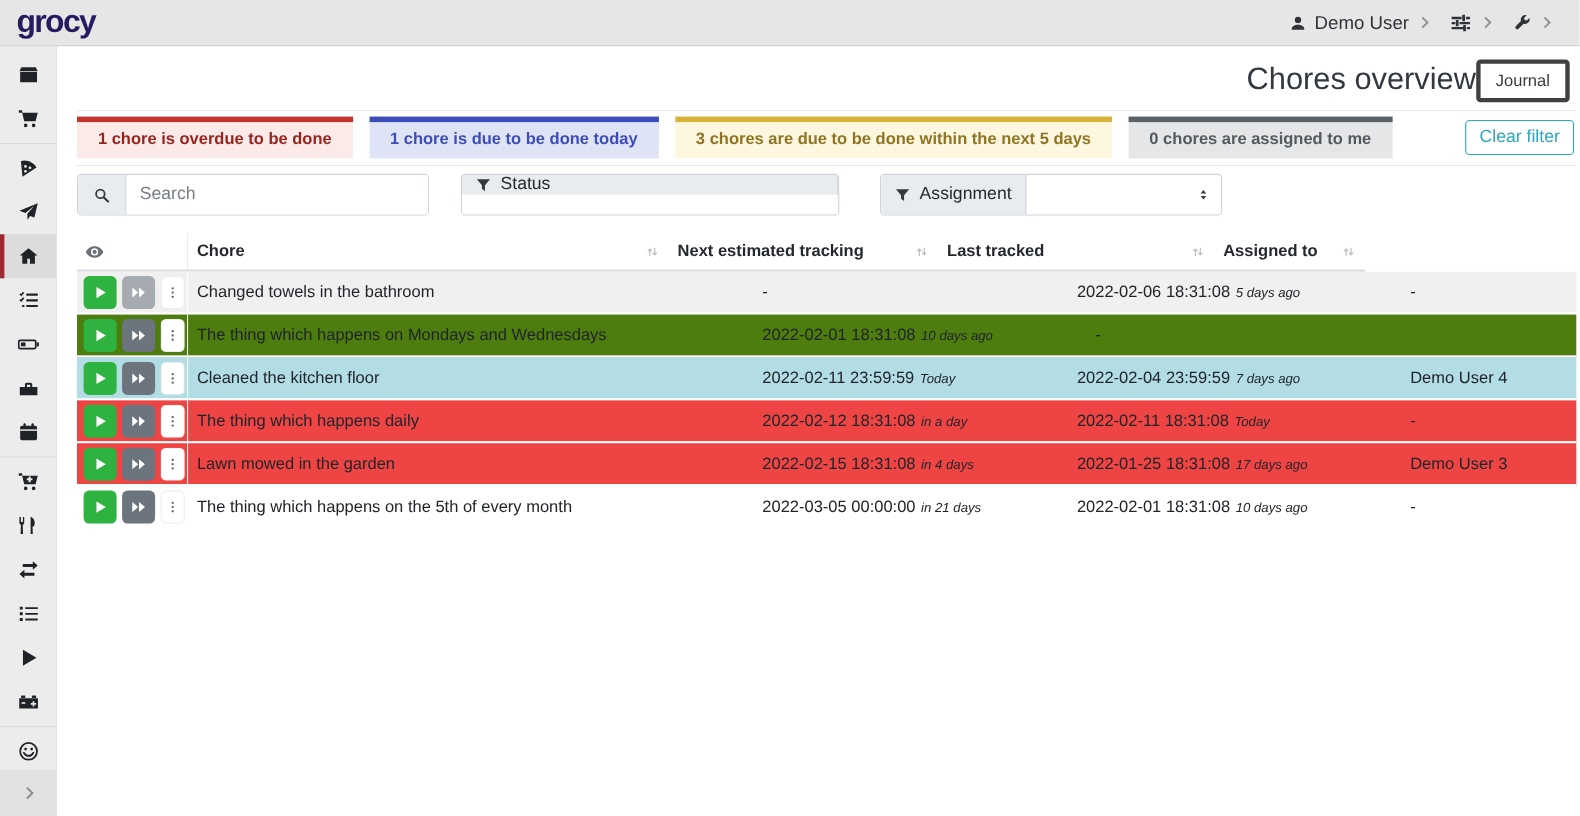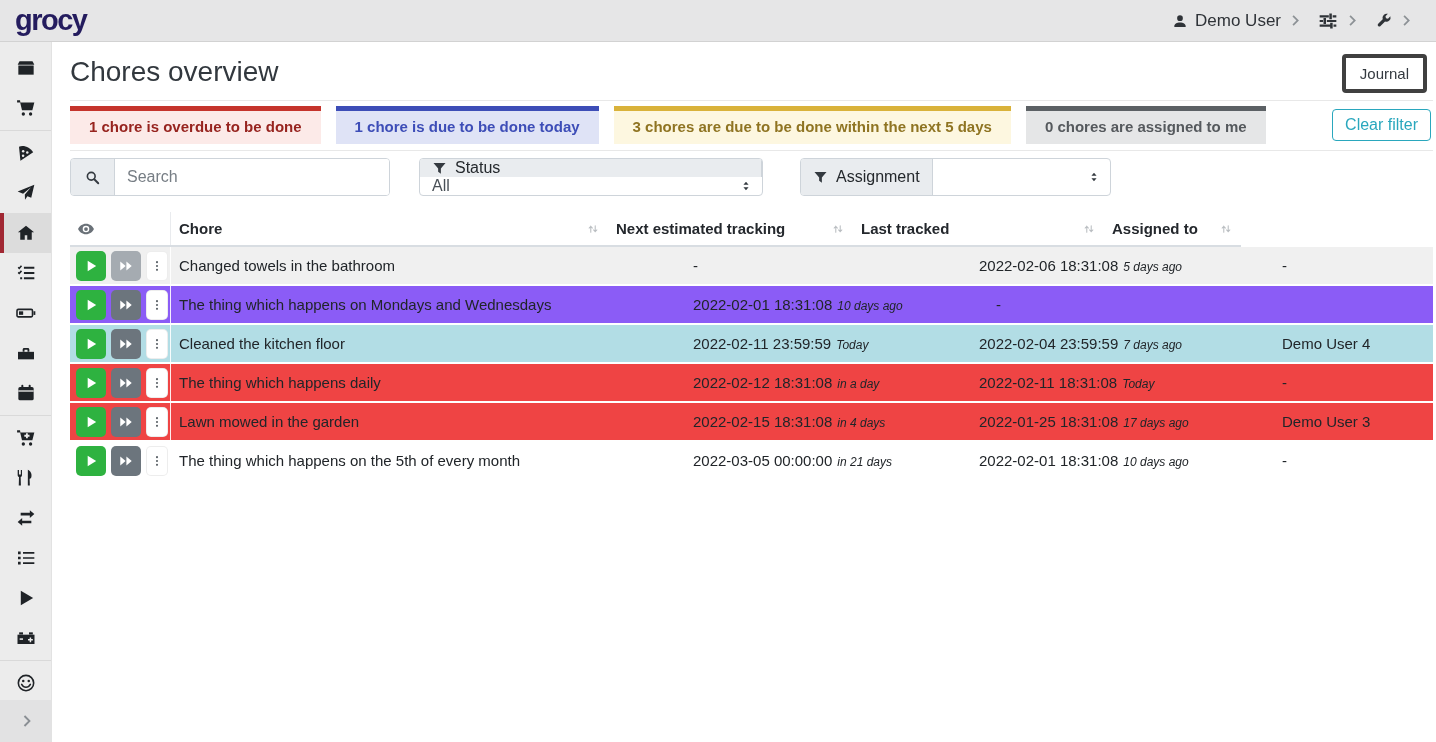--- a/index.html
+++ b/index.html
@@ -25,21 +25,21 @@
   .side-item.active { background:#dcdcdc; }
   .side-item.active::before { content:""; position:absolute; left:0; top:0; bottom:0; width:4px; background:#a12833; }
   .side-divider { height:1px; background:#d9d9d9; margin:2px 0; }
   .side-bottom { position:absolute; bottom:0; left:0; width:51px; height:42px; background:#e2e2e3;
                  display:flex; align-items:center; justify-content:center; color:#8a8f94; cursor:pointer; }
   .side-bottom svg { width:14px; height:14px; }
 
   
   .main { position:absolute; top:42px; left:52px; width:1384px; height:700px; background:#fff;
           padding:12px 3px 0 18px; }
-  .page-head { display:flex; align-items:flex-start; justify-content:space-between; padding-right:6px; height:46px; }
+  .page-head { display:flex; align-items:flex-start; justify-content:flex-end; padding-right:6px; height:46px; }
   .page-title { font-size:28px; font-weight:400; color:#32383e; margin-top:2px; }
   .btn { background:#fff; border-radius:4px; cursor:pointer; font-family:"Liberation Sans",sans-serif; }
   .btn-journal { border:4px solid #404040; color:#343a40; font-size:15px; padding:7px 14px; }
   .rule { border:none; border-top:1px solid #e8e8e8; height:0; }
 
   
   .cards { display:flex; align-items:center; gap:15px; padding:5px 0 6px; }
   .card { border-top:5px solid; font-weight:bold; font-size:15px; padding:7px 19px 9px; white-space:nowrap; cursor:pointer; }
   .c-red    { border-color:#c5342c; background:#fceae8; color:#97241f; }
   .c-blue   { border-color:#3d4db7; background:#dfe3f6; color:#3d4db7; }
@@ -67,21 +67,21 @@
   .thead { margin-top:8px; width:1171px; height:35px; display:flex; align-items:center;
            border-bottom:2px solid #d8dde2; background:#fff; }
   .th { display:flex; align-items:center; justify-content:space-between; font-size:15px; font-weight:bold;
         color:#24282d; padding:0 8px; height:100%; cursor:pointer; }
   .th-actions { width:101px; padding-left:7px; border-right:1px solid #e9ebee; cursor:default; }
   .th-actions svg { width:18px; height:18px; color:#6a7178; }
   .th-chore { width:437px; } .th-next { width:245px; } .th-last { width:251px; } .th-assigned { width:137px; }
   .sort { color:#b9bdc1; width:14px; height:14px; flex:none; }
 
   .trow { display:flex; align-items:center; height:39px; border-bottom:2px solid #fff; width:1363px; }
-  .bg-gray{background:#f0f0f0} .bg-danger{background:#8b5cf6} .bg-info{background:#b2dde5}
+  .bg-gray{background:#f0f0f0} .bg-danger{background:#4d7c0f} .bg-info{background:#b2dde5}
   .bg-warning{background:#ef4444} .bg-white{background:#fff}
   .td { font-size:15px; color:#212529; padding-left:8px; }
   .td-actions { width:101px; height:100%; display:flex; align-items:center; gap:5px; padding-left:6px;
                 border-right:1px solid rgba(255,255,255,0.9); }
   .td-chore { width:514px; } .td-next { width:286px; } .td-last { width:303px; } .td-assigned { flex:1; }
   .ago { font-style:italic; font-size:12px; margin-left:5px; }
   .btn-play, .btn-skip { width:30px; height:30px; border:none; border-radius:5px; display:flex;
                          align-items:center; justify-content:center; cursor:pointer; }
   .btn-play { background:#2eb240; }
   .btn-skip { background:#6c757d; }
@@ -359,26 +359,20 @@
       </div>
       <input class="search-input" type="text" placeholder="Search" style="">
     </div>
     <div class="igroup g-status">
       <div class="iprepend">
         <svg class="ic">
             <use href="#i-funnel"></use>
           </svg>
         <span>Status</span>
       </div>
-      <div class="icontrol">
-        <span>All</span>
-        <svg class="ic caret">
-            <use href="#i-caret"></use>
-          </svg>
-      </div>
     </div>
     <div class="igroup g-assign">
       <div class="iprepend">
         <svg class="ic">
             <use href="#i-funnel"></use>
           </svg>
         <span>Assignment</span>
       </div>
       <div class="icontrol">
         <span></span>

